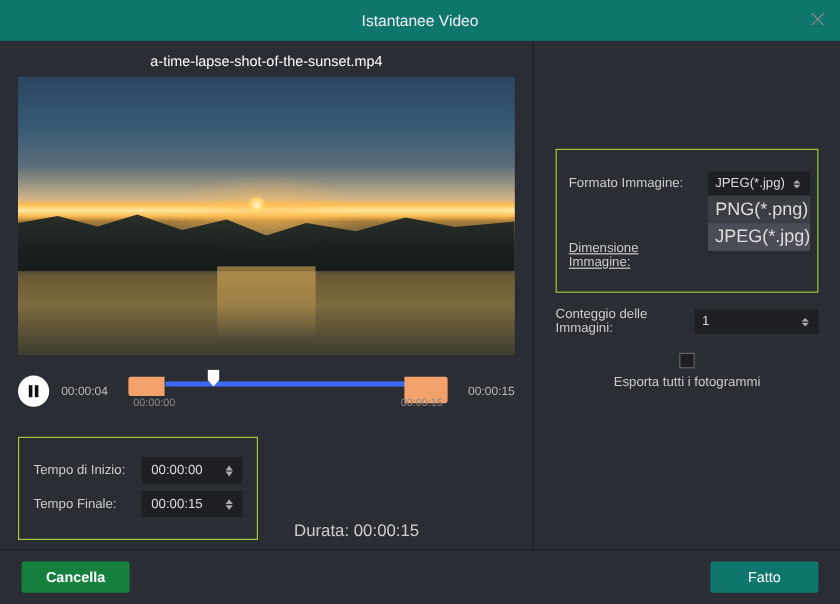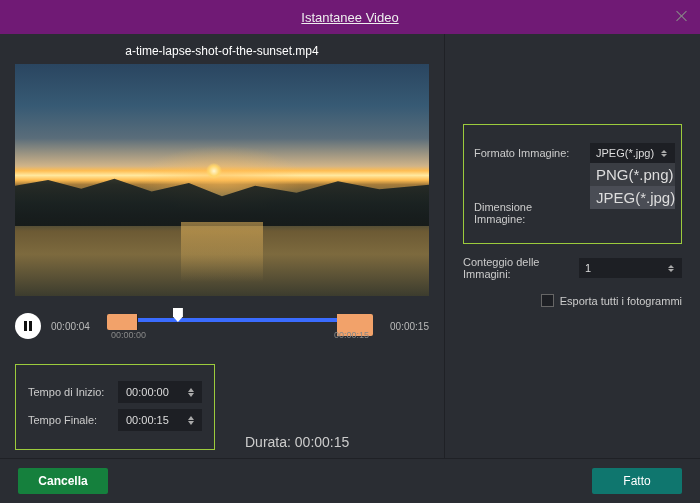--- a/index.html
+++ b/index.html
@@ -10,22 +10,21 @@
     font-size: 11px;
     color: #ccc;
     overflow: hidden;
     position: relative;
   }
   .titlebar {
     height: 34px;
     display: flex; align-items: center; justify-content: center;
     color: #eee; font-size: 13px; font-weight: 500;
     position: relative;
-    background: #701a75;
-    text-decoration: underline;
+    background: #0f766e;
   }
   .close-x {
     position: absolute; right: 10px; top: 8px;
     width: 16px; height: 16px; color: #999; cursor: pointer;
   }
   .close-x::before, .close-x::after {
     content: ""; position: absolute; left: 7px; top: 1px;
     width: 1px; height: 14px; background: #888;
   }
   .close-x::before { transform: rotate(45deg); }
@@ -132,21 +131,21 @@
   .select .chev span, .spinner .chev span { width:0;height:0;border-left:3px solid transparent;border-right:3px solid transparent; }
   .select .chev .up, .spinner .chev .up { border-bottom:3px solid #aaa; }
   .select .chev .dn, .spinner .chev .dn { border-top:3px solid #aaa; }
   .dropdown-open {
     position:absolute; left:0; right:0; top:20px; background:#3a3d43;
     border-top:none; z-index:5;
   }
   .dropdown-open div { padding:3px 6px; color:#ddd; font-size:15px; }
   .dropdown-open div.hl { background:#4a4d55; }
 
-  .chk-row { display:flex; align-items:center; justify-content:flex-end; gap:6px; margin-top:14px; }
+  .chk-row { display:flex; align-items:center; justify-content:flex-end; gap:6px; margin-top:14px;flex-direction:column; }
   .chk {
     width:13px; height:13px; border:1px solid #666; background:#1d1f24; cursor:pointer;
     position:relative;
   }
 
   .footer {
     height:45px; display:flex; align-items:center; justify-content:space-between;
     padding:0 18px; border-top:1px solid #1f2126;
   }
   .btn {
@@ -235,21 +234,21 @@
           <div class="chev">
               <span class="up"></span>
               <span class="dn"></span>
             </div>
           <div class="dropdown-open">
             <div>PNG(*.png)</div>
             <div class="hl">JPEG(*.jpg)</div>
           </div>
         </div>
       </div>
-      <div class="field-row" style="margin-top:38px;">
+      <div class="field-row" style="margin-top:38px;text-decoration:underline;">
         <label>Dimensione Immagine:</label>
         <div style="flex:1"></div>
       </div>
     </div>
 
     <div class="field-row">
       <label>Conteggio delle Immagini:</label>
       <div class="spinner">
         <span>1</span>
         <div class="chev">

